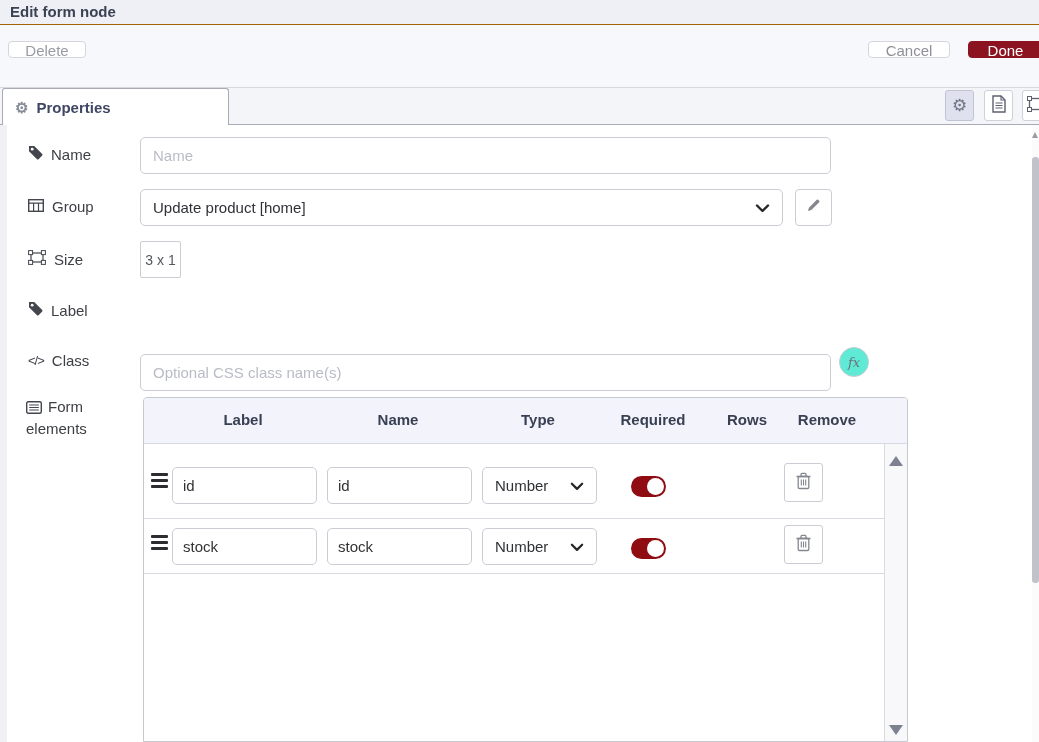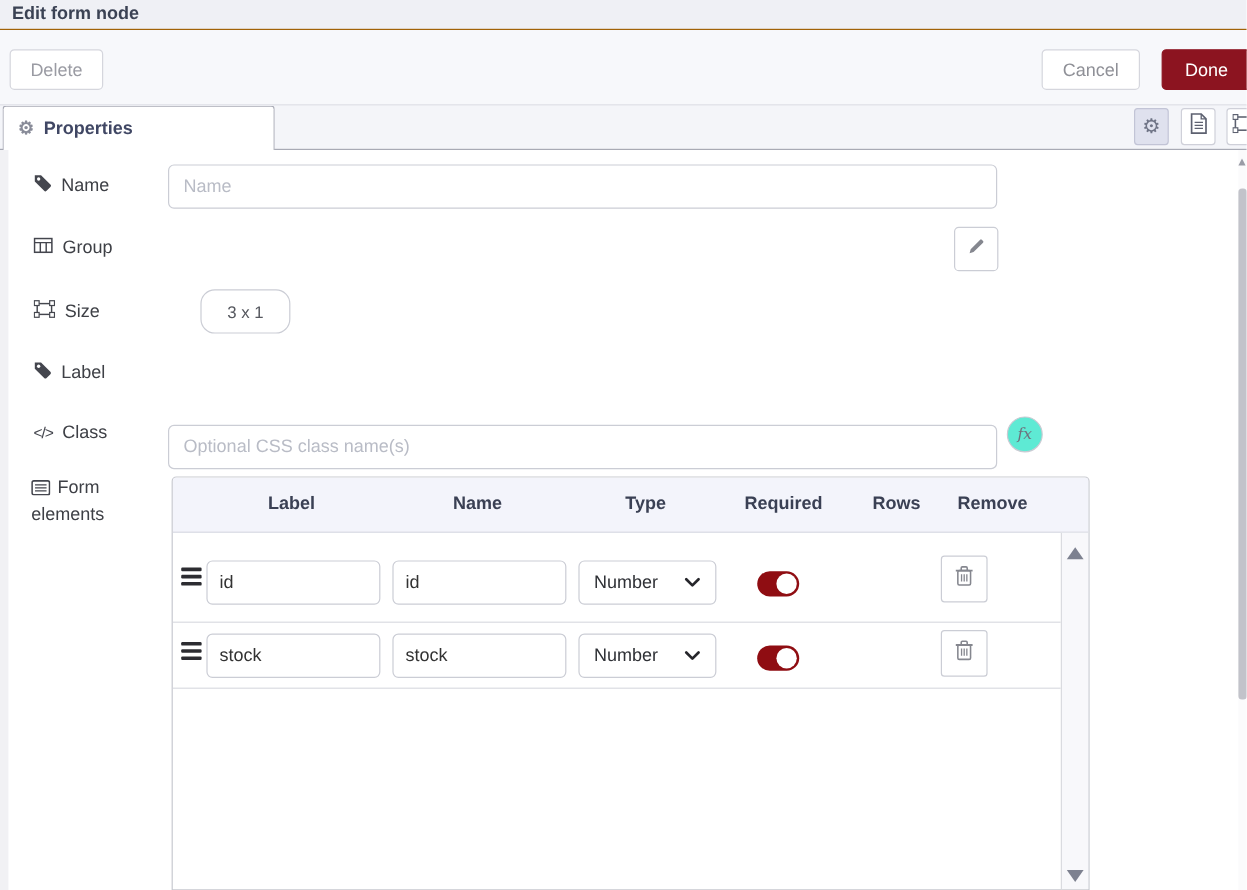--- a/index.html
+++ b/index.html
@@ -13,21 +13,21 @@
     position:absolute; top:0; left:0; right:0; height:25px;
     background:#eff0f5; border-bottom:1px solid #a16207;
     line-height:24px; padding-left:10px;
     font-weight:bold; font-size:15px; color:#3b4254;
   }
   .action-row {
     position:absolute; top:25px; left:0; right:0; height:63px;
     background:#f7f8fb; border-bottom:1px solid #d8d9df;
   }
   .btn {
-    position:absolute; top:16px; height:34px; font-size:15px;
+    position:absolute; top:16px; height:17px; font-size:15px;
     background:#fff; border:1px solid #d5d6dd; border-radius:4px;
     font-family:"Liberation Sans", sans-serif; cursor:pointer;
   }
   .btn-delete { left:8px;  width:78px; color:#9a9ba3; }
   .btn-cancel { left:868px; width:82px; color:#8f9097; }
   .btn-done   { left:968px; width:75px; background:#8c1420; border-color:#8c1420; color:#fff; }
   
   .tab-bar {
     position:absolute; top:88px; left:0; right:0; height:37px;
     background:#f4f5f9; border-bottom:1px solid #a8aab5;
@@ -64,22 +64,22 @@
   .select-box {
     position:absolute; height:37px; background:#fff;
     border:1px solid #cbcdd5; border-radius:5px;
     display:flex; align-items:center; justify-content:space-between;
     padding:0 12px; font-size:15px; color:#2f3136; cursor:pointer;
   }
   .small-btn {
     position:absolute; background:#fff; border:1px solid #cbcdd5; border-radius:4px;
     display:flex; align-items:center; justify-content:center; cursor:pointer;
   }
-  .size-btn { left:140px; top:241px; width:75px; height:37px; border-radius:12px;
-              font-size:14px; color:#55575e;margin-left:27px; }
+  .size-btn { left:140px; top:241px; width:41px; height:37px; border-radius:2px;
+              font-size:14px; color:#55575e; }
   .fx-btn {
     position:absolute; left:839px; top:347px; width:30px; height:30px;
     border:1px solid #c9cbd3; border-radius:50%; background:#5eead4;
     display:flex; align-items:center; justify-content:center;
     font-family:"DejaVu Serif", serif; font-style:italic; font-size:13px; color:#6e717c;
     cursor:pointer;
   }
   .form-elements-label {
     position:absolute; left:26px; top:396px; width:90px;
     font-size:15px; color:#3e4046; line-height:22px;
@@ -189,20 +189,28 @@
   <input class="text-input" style="top: 137px;" placeholder="Name">
 
   <div class="f-label" style="top:198px">
     <span>
       <svg width="16" height="13" viewBox="0 0 16 13">
         <rect x="0.7" y="0.7" width="14.6" height="11.6" fill="none" stroke="#44464e" stroke-width="1.4"></rect>
         <path d="M0.7 4.2 h14.6 M5.6 4.2 v8 M10.5 4.2 v8" stroke="#44464e" stroke-width="1.2" fill="none"></path>
       </svg>
     </span>
     <span>Group</span>
+  </div>
+  <div class="select-box" style="left:140px; top:189px; width:643px">
+    <span>Update product [home]</span>
+    <span>
+      <svg width="15" height="9" viewBox="0 0 15 9">
+          <path d="M2 1.5 L7.5 7 L13 1.5" fill="none" stroke="#26262b" stroke-width="2.4" stroke-linecap="round" stroke-linejoin="round"></path>
+        </svg>
+    </span>
   </div>
   <div class="small-btn" style="left:795px; top:189px; width:37px; height:37px">
     <span>
       <svg width="15" height="15" viewBox="0 0 15 15">
         <path d="M2 13 l0.9-3.3 7.9-7.9 a0.95 0.95 0 0 1 1.35 0 l1.05 1.05 a0.95 0.95 0 0 1 0 1.35 l-7.9 7.9 z" fill="#85878f"></path>
       </svg>
     </span>
   </div>
 
   <div class="f-label" style="top:250px">

